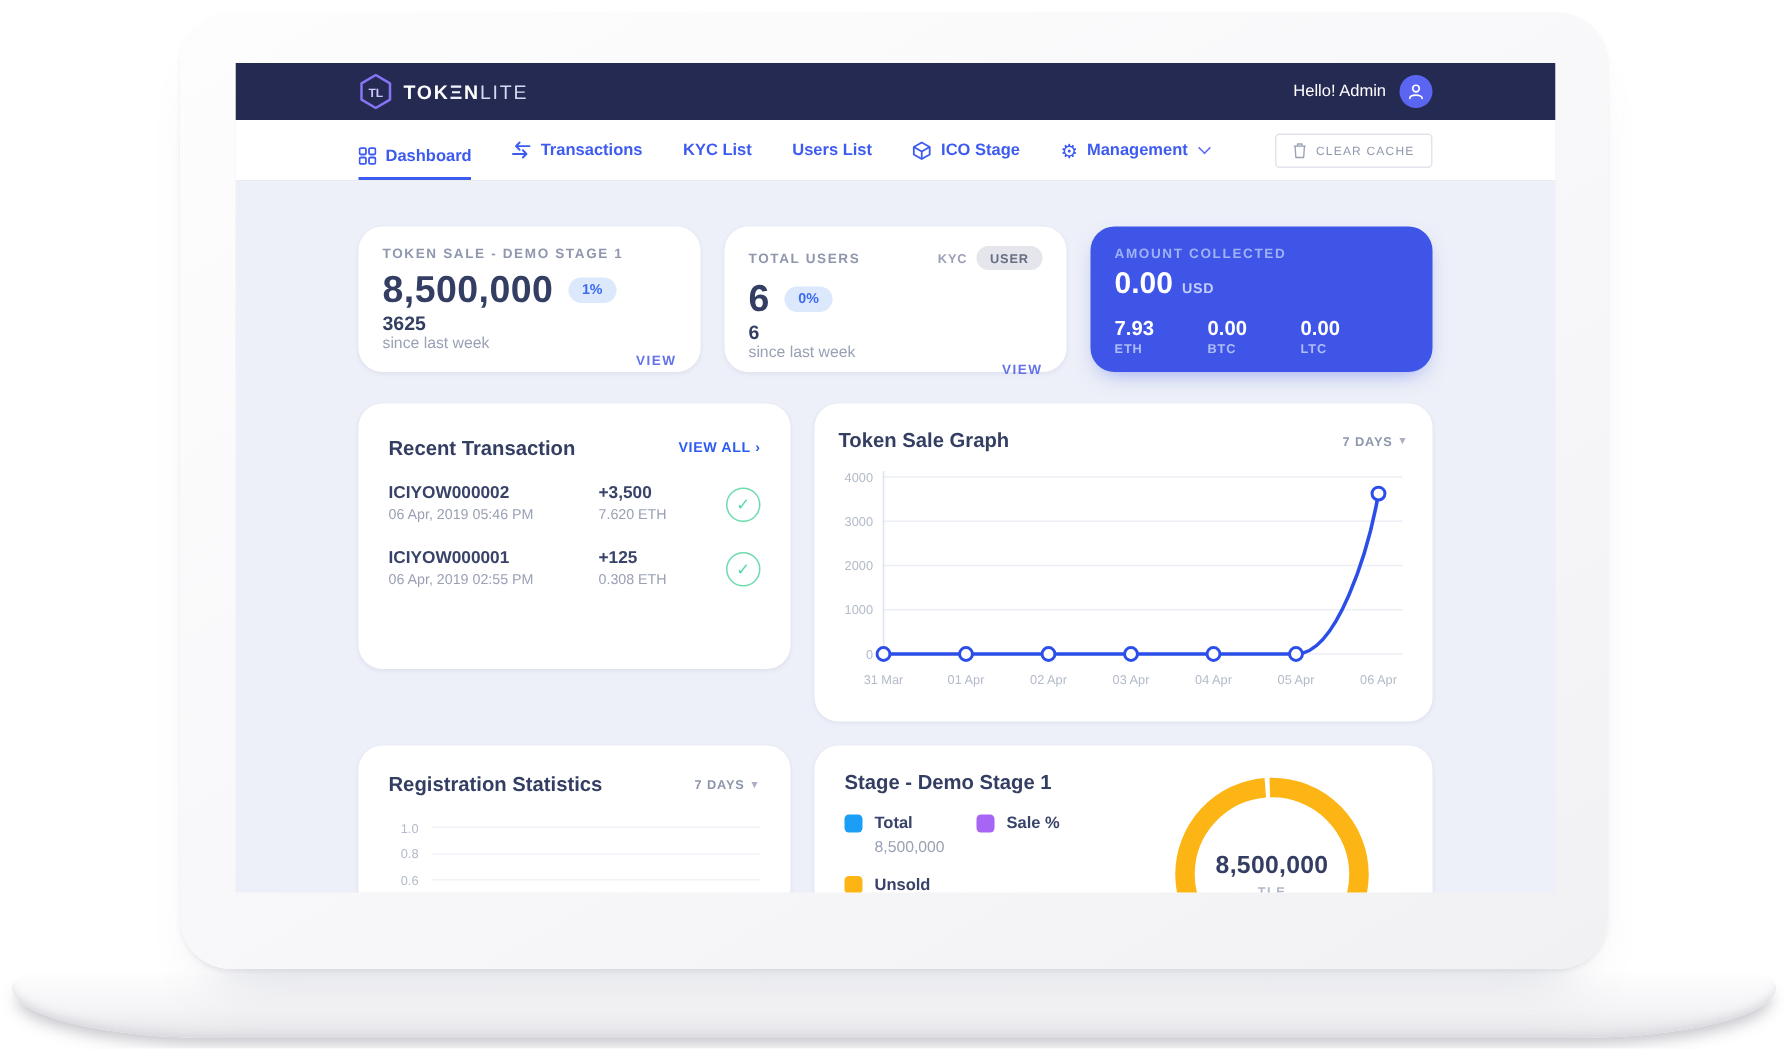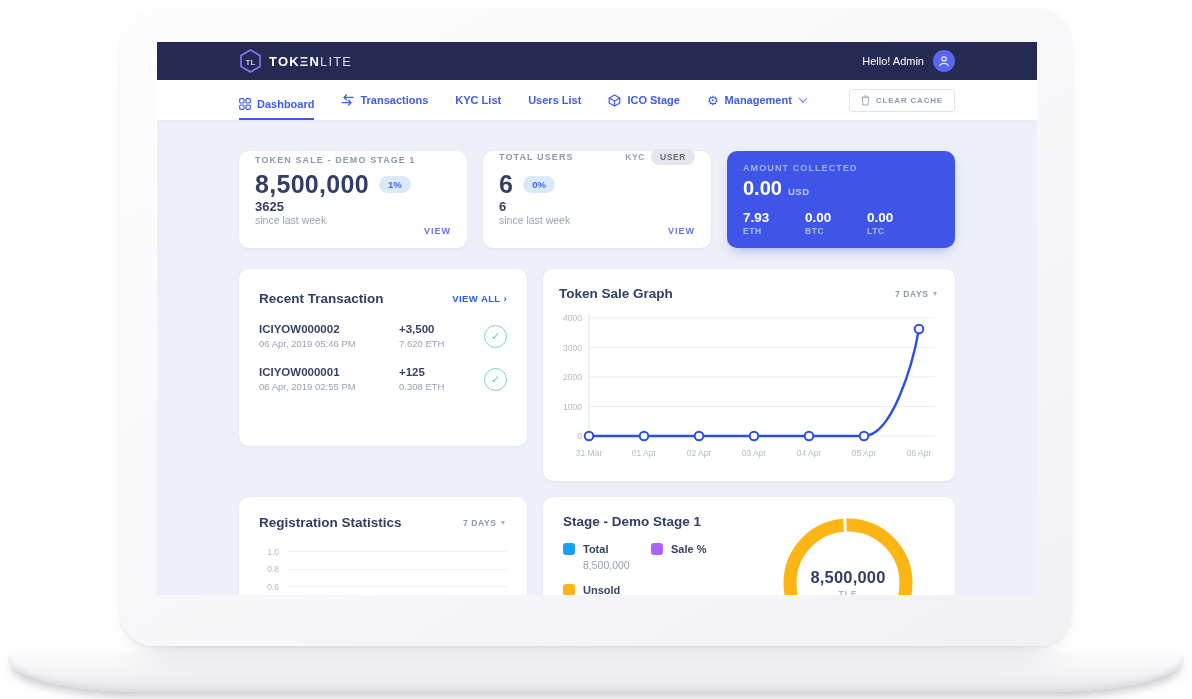--- a/index.html
+++ b/index.html
@@ -30,48 +30,48 @@
   
   .tabsbar{height:40px;background:#fff;border-bottom:1px solid #e9ebf3;}
   .tabs{display:flex;align-items:stretch;height:40px;}
   .tab{display:flex;align-items:center;gap:6px;margin-right:27px;color:var(--accent,#3e5bf0);
        font-size:11px;font-weight:600;cursor:pointer;}
   .tab.active{border-bottom:2px solid var(--accent,#3e5bf0);padding-top:10px;}
   .chev{width:5px;height:5px;border-right:1.5px solid #5b6cf5;border-bottom:1.5px solid #5b6cf5;
         transform:rotate(45deg) translate(-1px,-1px);display:inline-block;margin-left:2px;}
   .gear{font-size:13px;line-height:1;color:var(--accent,#3e5bf0);}
   .clear-cache{display:flex;align-items:center;gap:6px;background:#fff;border:1px solid #e2e4ec;
-      border-radius:3px;padding:5px 11px;color:#8f97ad;font-size:8px;font-weight:700;letter-spacing:.8px;cursor:pointer;}
+      border-radius:3px;padding:5px 11px;color:#8f97ad;font-size:8px;font-weight:400;letter-spacing:.8px;cursor:pointer;}
 
   
   .content{padding-top:30px;}
   .row{width:716px;margin:0 auto;display:flex;gap:16px;}
   .row.r2{margin-top:21px;}
   .row.r3{margin-top:16px;}
-  .card{background:#fff;border-radius:10px;box-shadow:0 1px 3px rgba(70,80,130,.08);box-sizing:border-box;justify-content:flex-end;}
+  .card{background:#fff;border-radius:16px;box-shadow:0 1px 3px rgba(70,80,130,.08);box-sizing:border-box;}
 
   
   .stat-card{width:228px;height:97px;padding:13px 16px 12px;display:flex;flex-direction:column;}
   .stat-head{display:flex;align-items:center;justify-content:space-between;}
   .card-label{font-size:9px;font-weight:700;letter-spacing:1.1px;color:#8f97ad;}
   .kyc-toggle{display:flex;align-items:center;gap:6px;}
   .tg-plain{font-size:8.5px;font-weight:700;letter-spacing:.6px;color:#9aa1b5;cursor:pointer;}
   .tg-pill{font-size:8.5px;font-weight:700;letter-spacing:.6px;color:#666e82;background:#e4e6ec;
            border-radius:9px;padding:3px 9px;cursor:pointer;}
   .stat-value-row{display:flex;align-items:center;gap:10px;margin-top:5px;}
   .stat-value{font-size:25px;font-weight:700;color:var(--dark,#333e62);letter-spacing:.3px;}
   .badge{font-size:9.5px;font-weight:700;color:#3c6af0;background:#dce8fc;border-radius:10px;padding:3px 9px;}
   .stat-foot{margin-top:auto;display:flex;align-items:baseline;flex-direction:column;}
   .delta{font-size:13px;font-weight:700;color:var(--dark,#333e62);margin-right:5px;}
   .delta-sub{font-size:10.5px;color:#9aa1b5;}
   .view-link{margin-left:auto;font-size:9px;font-weight:700;letter-spacing:1px;color:#6472ea;cursor:pointer;}
 
   
   .blue-card{background:var(--blue-card,#3e55e7);color:#fff;box-shadow:0 6px 14px -6px rgba(62,85,231,.55);}
-  .blue-card .card-label{color:#9fb2f8;margin-top:16px;}
+  .blue-card .card-label{color:#9fb2f8;}
   .bc-value-row{display:flex;align-items:baseline;gap:6px;margin-top:4px;}
   .bc-value{font-size:20px;font-weight:700;color:#fff;}
   .bc-unit{font-size:9.5px;font-weight:700;color:#c3cdfa;letter-spacing:.5px;}
   .bc-trio{display:flex;margin-top:10px;}
   .bc-col{width:62px;}
   .bc-col-val{font-size:13.5px;font-weight:700;color:#fff;}
   .bc-col-lbl{font-size:8.5px;font-weight:700;color:#aebcf8;letter-spacing:.6px;margin-top:1px;}
 
   
   .sec-head{display:flex;align-items:center;justify-content:space-between;}

